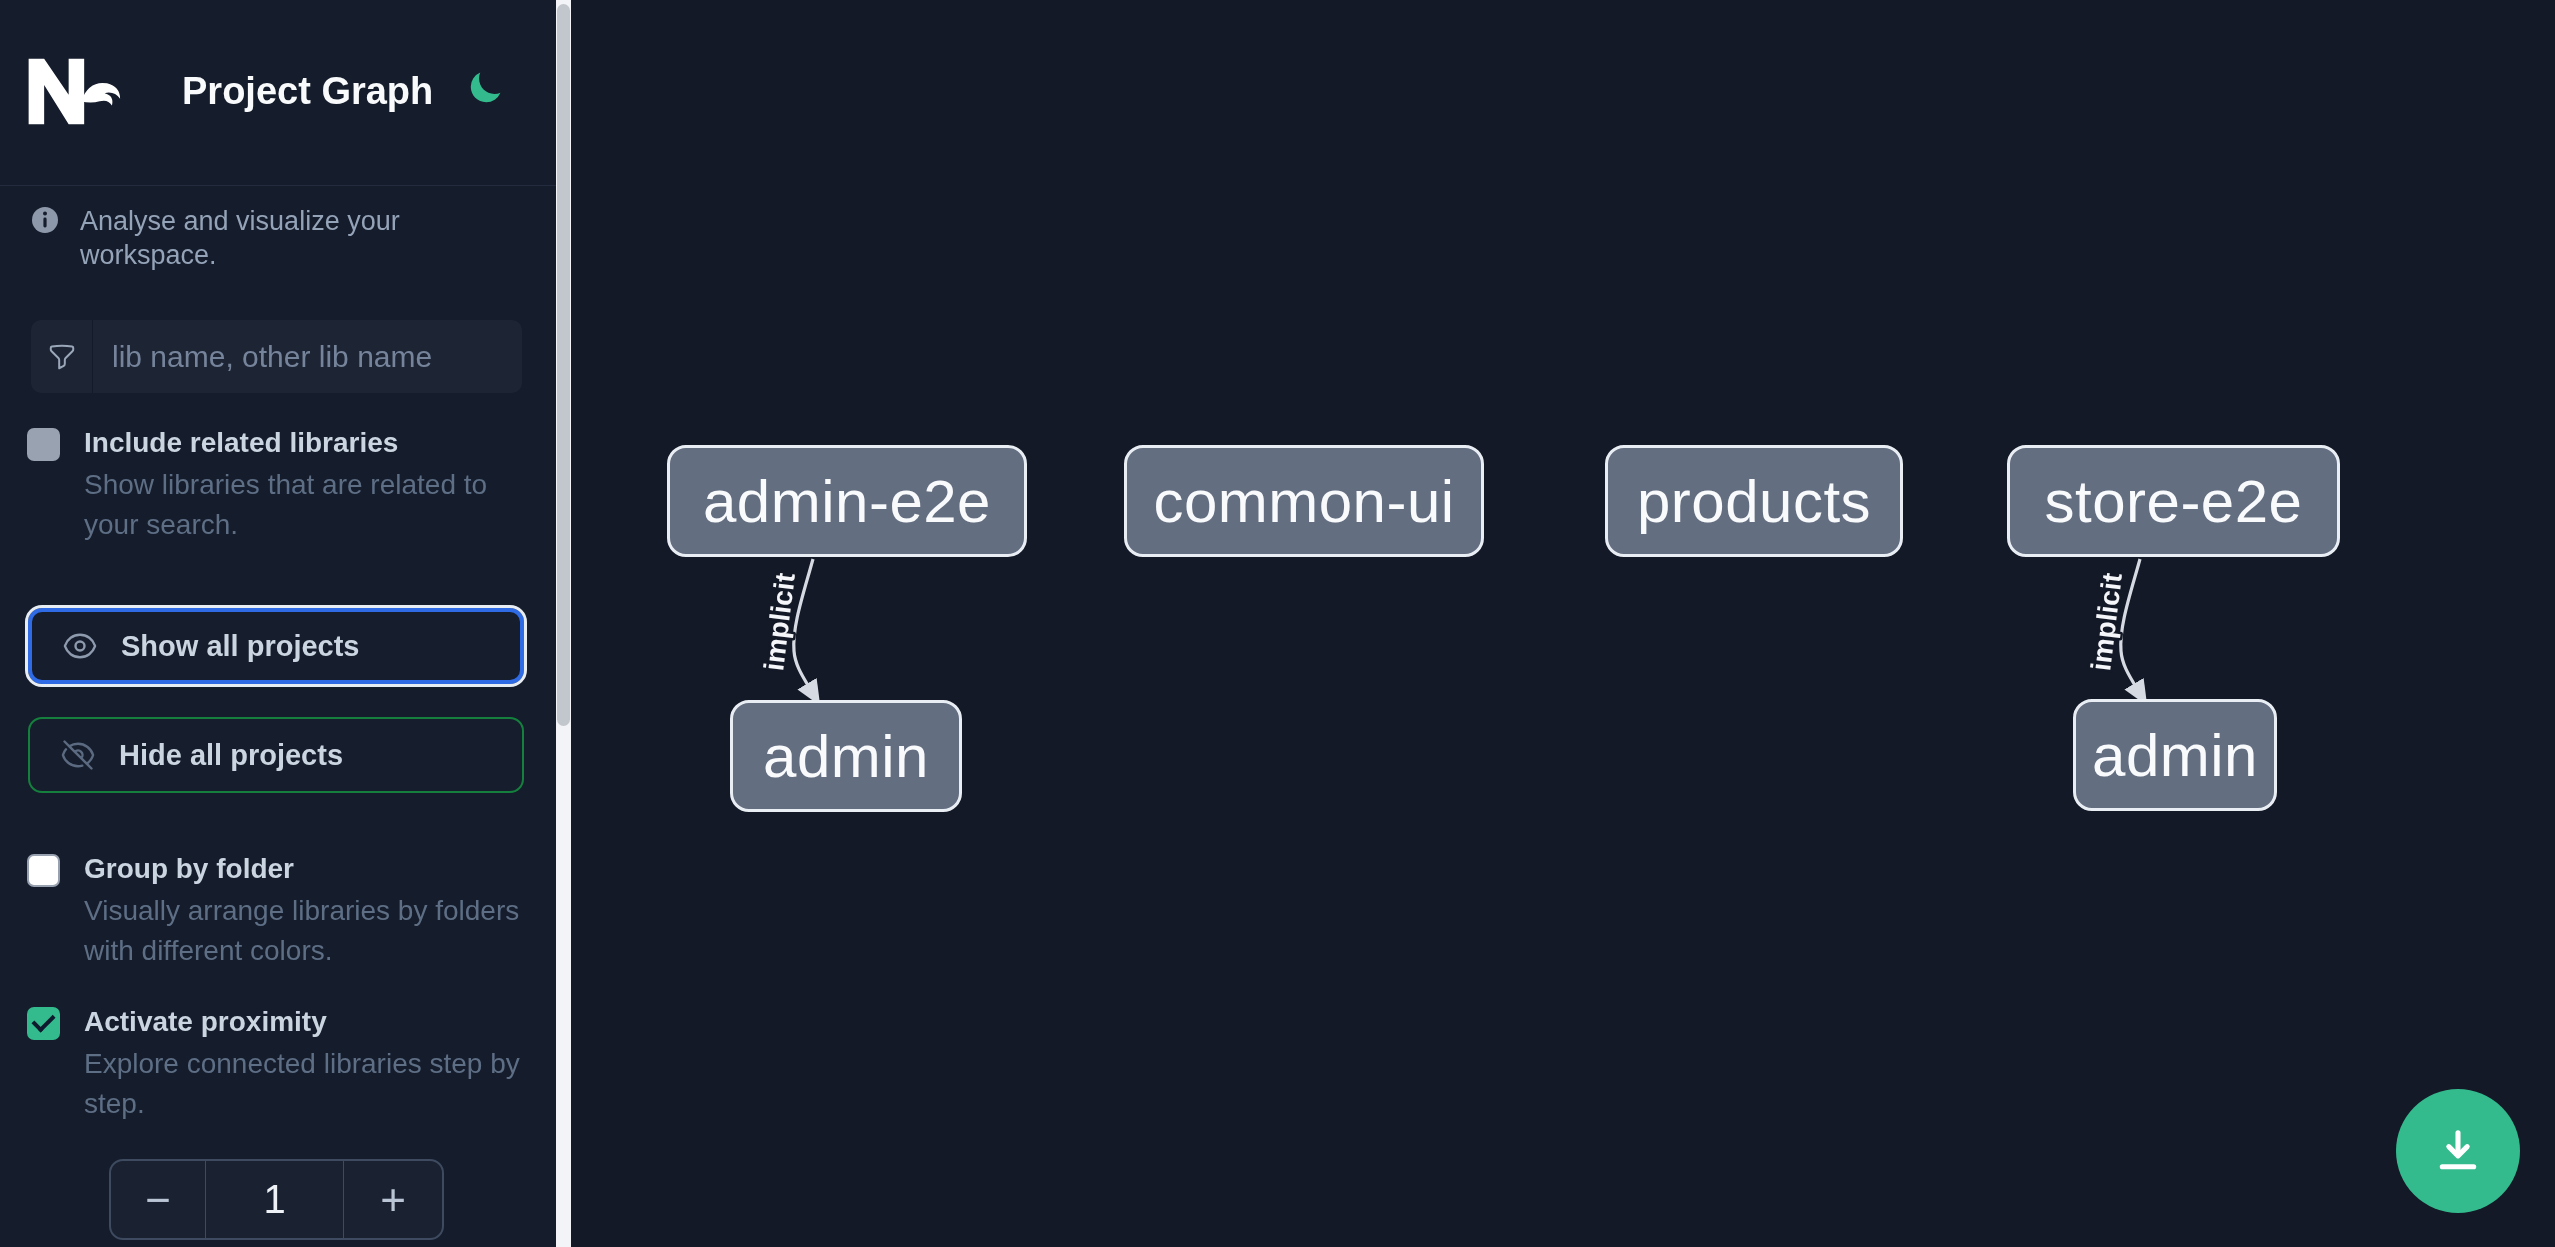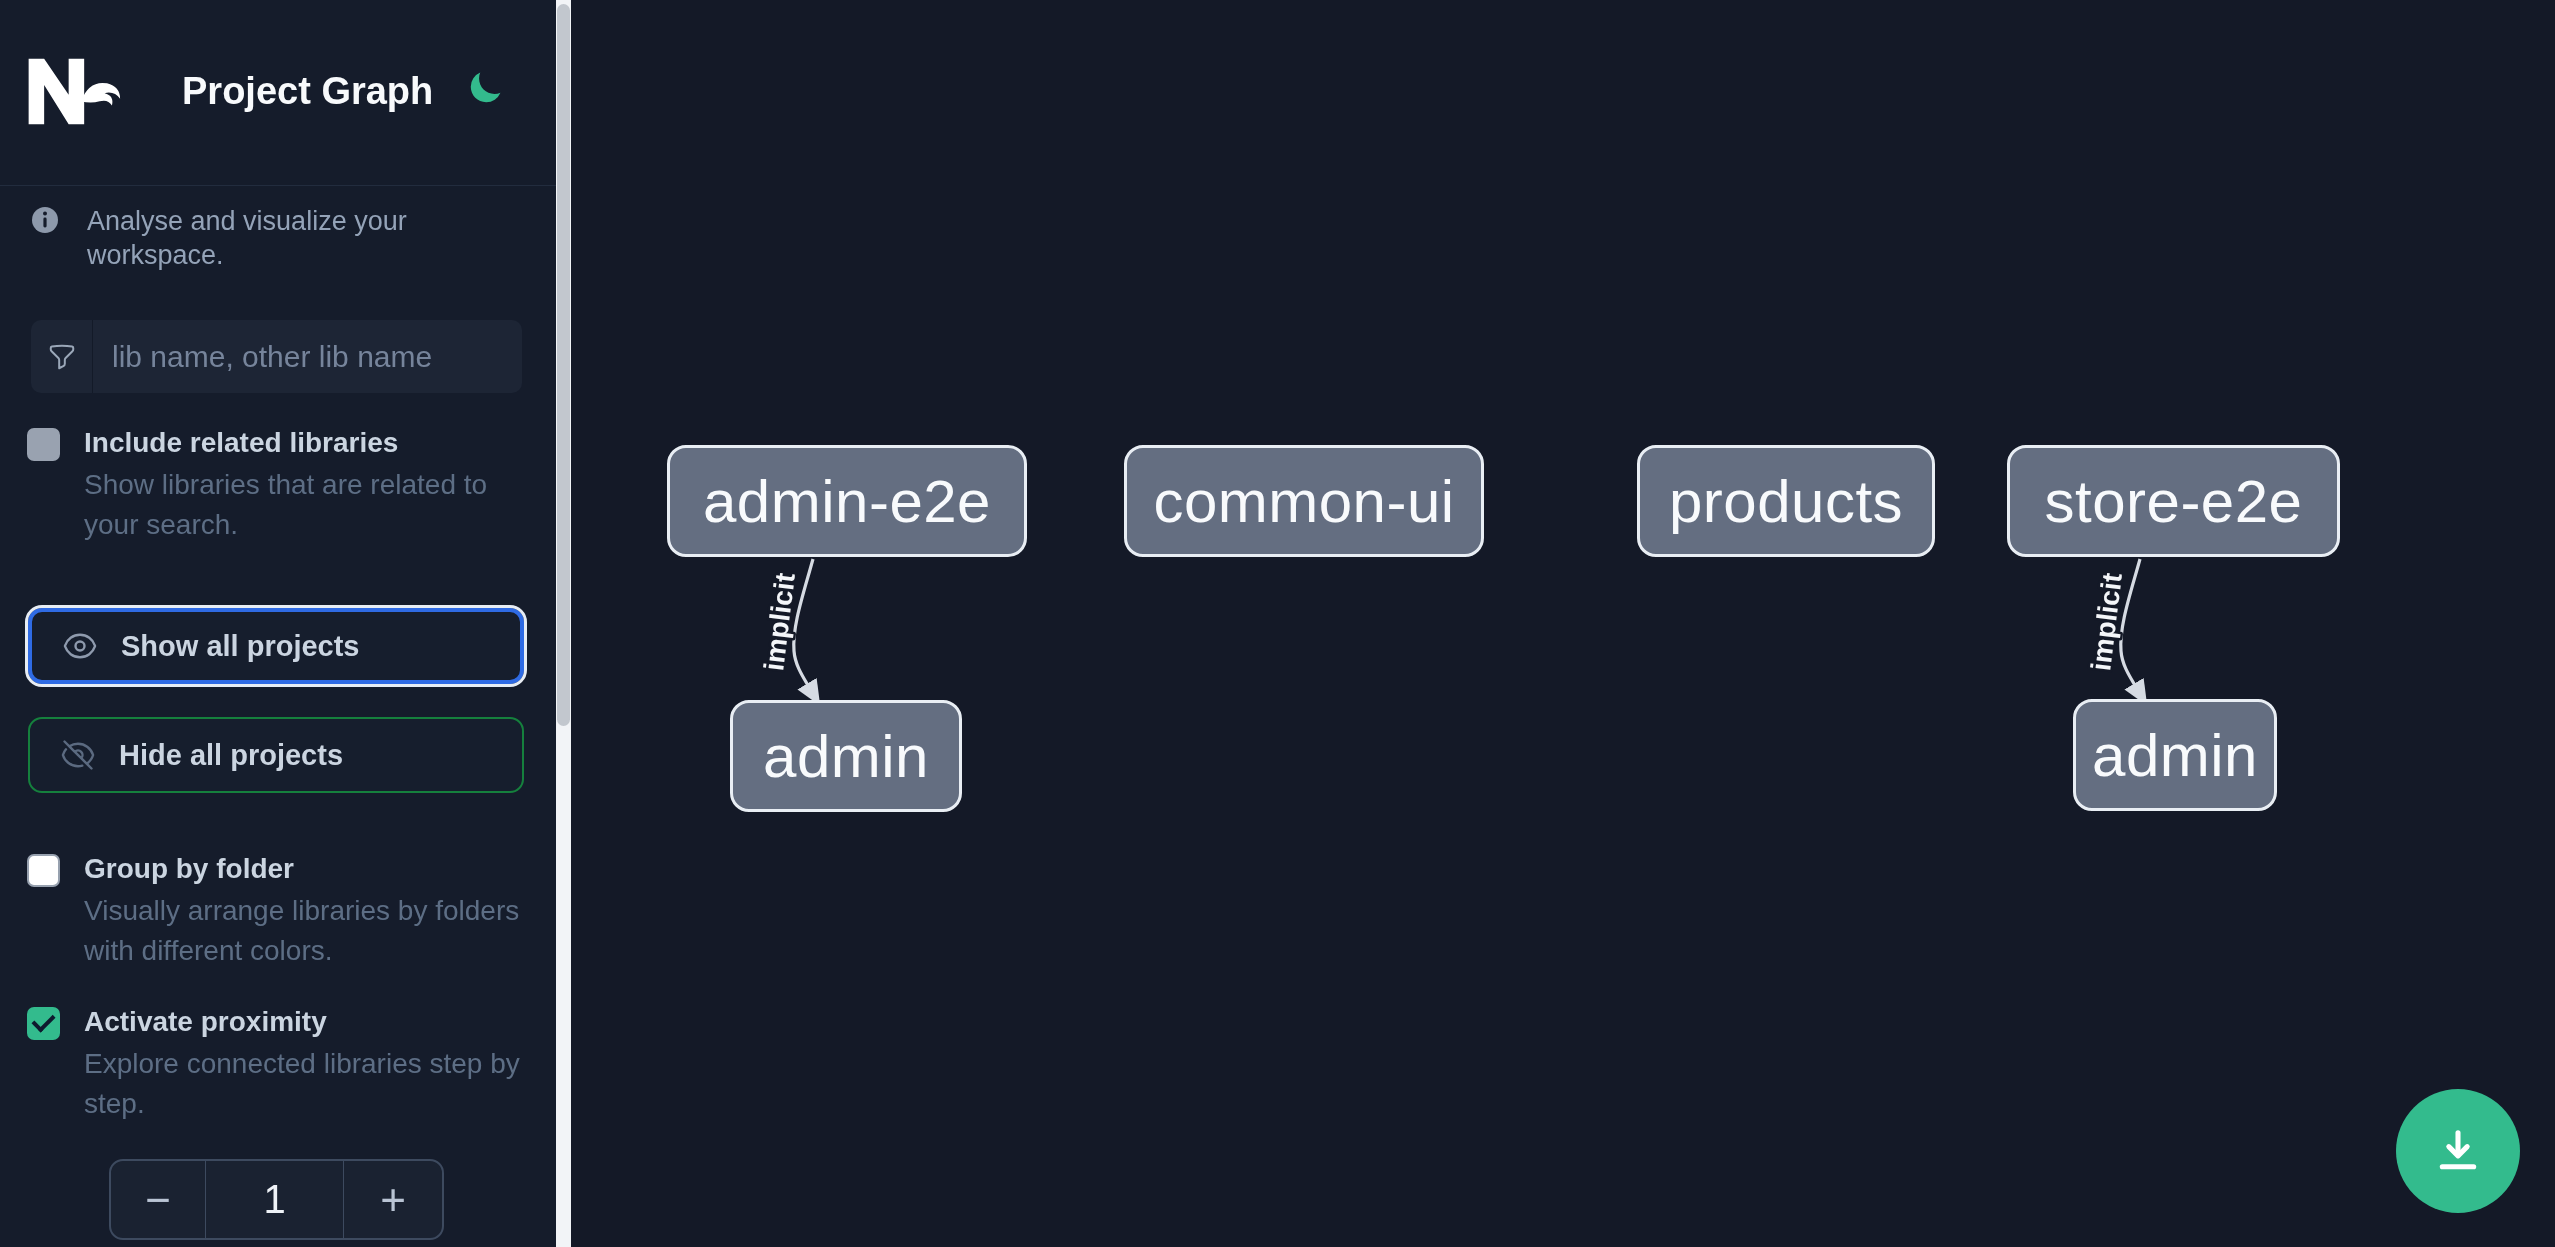--- a/index.html
+++ b/index.html
@@ -62,21 +62,21 @@
     position:absolute;left:182px;top:70px;
     font-size:38px;font-weight:700;color:#f8fafc;white-space:nowrap;
   }
   .theme-toggle{
     position:absolute;left:466px;top:66px;width:44px;height:44px;
     background:transparent;border:none;padding:0;cursor:pointer;
   }
 
   .tagline{
     position:absolute;top:204px;left:31px;width:500px;
-    display:flex;align-items:flex-start;gap:28px;
+    display:flex;align-items:flex-start;gap:21px;
     color:var(--tagline-text);font-size:27px;line-height:34px;
   }
   .info-icon{flex:none;margin-top:2px;}
 
   .filter{
     position:absolute;top:320px;left:31px;width:491px;height:73px;
     background:#1d2535;border-radius:10px;display:flex;align-items:stretch;overflow:hidden;
   }
   .filter .icon-cell{
     width:62px;flex:none;display:flex;align-items:center;justify-content:center;
@@ -140,21 +140,21 @@
       <path d="M2140 559 C2131 592 2119 626 2121 651 C2122 665 2130 677 2136 687" class="edge" marker-end="url(#arrow)"></path>
       <text class="edge-label" transform="translate(2116 623) rotate(-83)">implicit</text>
     </svg>
   <div>
       <div class="gnode" style="left: 667px; top: 445px; width: 360px; height: 112px;">
         <span>admin-e2e</span>
       </div>
       <div class="gnode" style="left: 1124px; top: 445px; width: 360px; height: 112px;">
         <span>common-ui</span>
       </div>
-      <div class="gnode" style="left: 1605px; top: 445px; width: 298px; height: 112px; margin-left: 32px;">
+      <div class="gnode" style="left: 1605px; top: 445px; width: 298px; height: 112px;">
         <span>products</span>
       </div>
       <div class="gnode" style="left: 2007px; top: 445px; width: 333px; height: 112px;">
         <span>store-e2e</span>
       </div>
       <div class="gnode" style="left: 730px; top: 700px; width: 232px; height: 112px;">
         <span>admin</span>
       </div>
       <div class="gnode" style="left: 2073px; top: 699px; width: 204px; height: 112px;">
         <span>admin</span>

